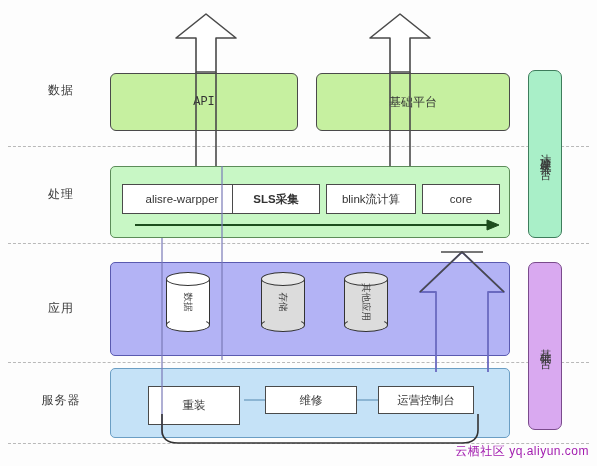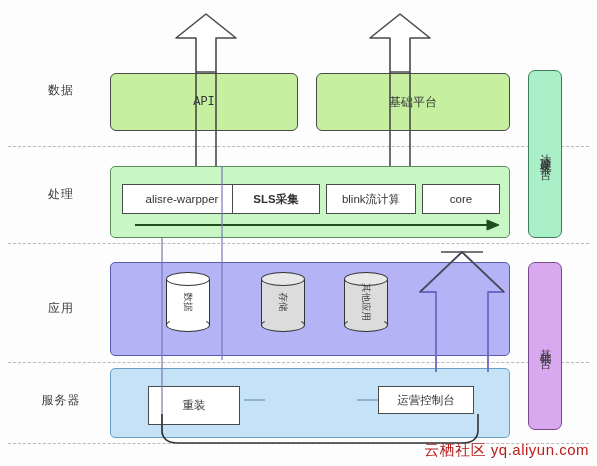--- a/index.html
+++ b/index.html
@@ -168,22 +168,22 @@
     left: 0; top: 0;
     width: 597px; height: 466px;
     pointer-events: none;
   }
 
   
   .watermark {
     position: absolute;
     right: 8px;
     bottom: 6px;
-    font-size: 15px;
-    color: #b91c1c;
+    font-size: 12px;
+    color: #a21caf;
     letter-spacing: 0.5px;
     white-space: nowrap;
   }
 </style>
 </head>
 <body>
 
 <div id="canvas">
 
   <div class="divider" style="top:146px;"></div>
@@ -237,20 +237,23 @@
   <div class="cyl cyl-grey" style="left:344px; top:272px;">
     <div class="body"></div>
     <div class="bot"></div>
     <div class="top"></div>
     <div class="cyl-label">其他应用</div>
   </div>
 
   <div class="wbox" style="left:148px; top:386px; width:92px; height:39px;">
     <span>重装</span>
   </div>
+  <div class="wbox" style="left:265px; top:386px; width:92px; height:28px;">
+    <span>维修</span>
+  </div>
   <div class="wbox" style="left:378px; top:386px; width:96px; height:28px;">
     <span>运营控制台</span>
   </div>
 
   <div class="vbar vbar-hw" style="left:528px; top:70px; width:34px; height:168px;">
     <span class="vtext">达摩硬件平台</span>
   </div>
   <div class="vbar vbar-base" style="left:528px; top:262px; width:34px; height:168px;">
     <span class="vtext">基础平台</span>
   </div>

